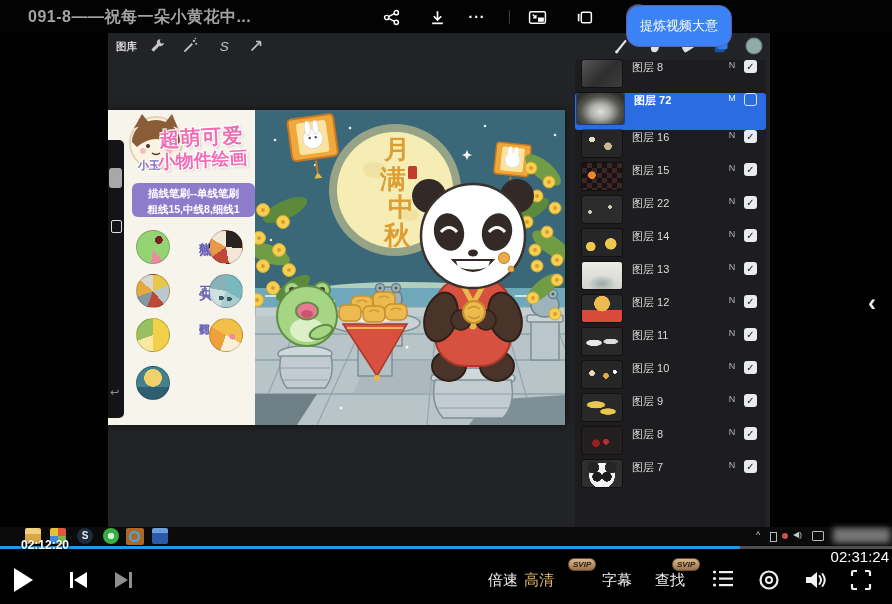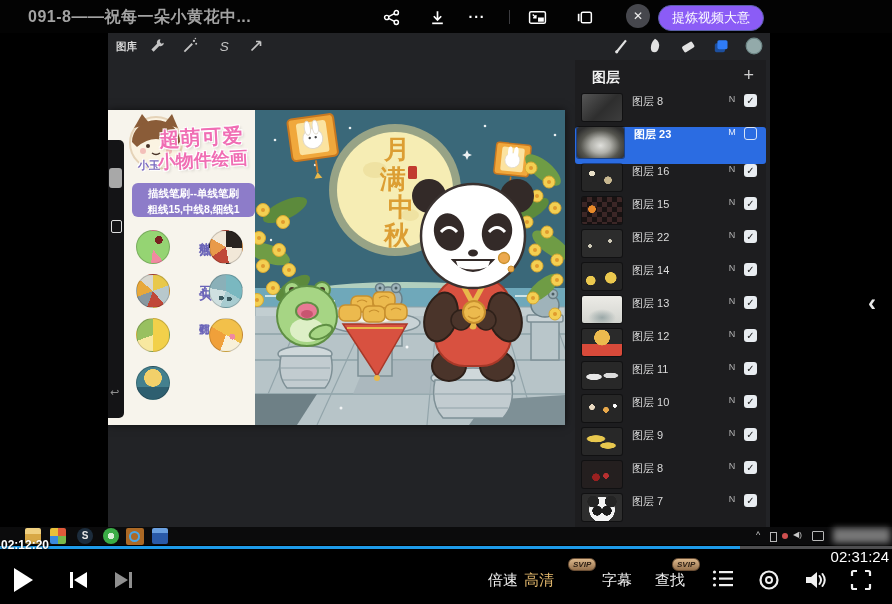--- a/index.html
+++ b/index.html
@@ -6,22 +6,22 @@
   #stage{position:relative;width:892px;height:604px;background:#000;overflow:hidden;
          font-family:"Liberation Sans","DejaVu Sans",sans-serif;}
   
   .titlebar{position:absolute;left:0;top:0;width:892px;height:33px;background:#030303;z-index:40;}
   .tb-title{position:absolute;left:28px;top:7px;font-size:16px;font-weight:bold;color:#a3a3a3;letter-spacing:.5px;white-space:nowrap;}
   .tb-ic{position:absolute;top:6px;width:22px;height:22px;display:flex;align-items:center;justify-content:center;cursor:pointer;}
   .tb-more{color:#fff;font-size:14px;font-weight:bold;letter-spacing:1px;}
   .tb-divider{position:absolute;left:509px;top:10px;width:1px;height:14px;background:#3c3c40;}
   .tb-close{position:absolute;left:626px;top:4px;width:24px;height:24px;border-radius:50%;
             background:rgba(125,127,138,.55);color:#eee;font-size:12px;line-height:24px;text-align:center;cursor:pointer;}
-  .tb-pill{position:absolute;left:658px;top:5px;height:24px;line-height:24px;padding:0 13px;border-radius:13px;
-           background:#8b5cf6;border:1px solid #5a5fa6;color:#fff;font-size:13px;cursor:pointer;}
+  .tb-pill{position:absolute;left:626px;top:5px;height:24px;line-height:24px;padding:8px 13px;border-radius:13px;
+           background:#3b82f6;border:1px solid #5a5fa6;color:#fff;font-size:13px;cursor:pointer;}
   .tb-avatar{position:absolute;left:782px;top:2px;width:96px;height:32px;border-radius:17px;
              background:linear-gradient(90deg,#31366b,#4a4f92);cursor:pointer;}
   .tb-avatar .hi{position:absolute;left:58px;top:7px;color:#fff;font-size:13px;font-weight:bold;}
   
   .video{position:absolute;left:0;top:33px;width:892px;height:512px;background:#000;}
   .app{position:absolute;left:108px;top:0;width:662px;height:497px;background:#222326;}
   .app-toolbar{position:absolute;left:0;top:0;width:662px;height:26px;}
   .gallery{position:absolute;left:8px;top:7px;font-size:10.5px;color:#d8d8d8;font-weight:bold;}
   .tool{position:absolute;top:4px;width:18px;height:18px;}
   
@@ -82,21 +82,21 @@
   
   .taskbar{position:absolute;left:0;top:494px;width:892px;height:18px;background:#0b0b0c;}
   .tk{position:absolute;top:1px;width:16px;height:16px;border-radius:2px;}
   .tk-active{background:rgba(190,115,40,.9);}
   .tray-glyph{position:absolute;color:#c8c8c8;font-size:9px;top:3px;}
   .tray-blur{position:absolute;left:833px;top:1px;width:57px;height:15px;background:#9a9a9a;filter:blur(3px);opacity:.75;}
   .chevron{position:absolute;left:868px;top:256px;color:#e8e8e8;font-size:24px;font-weight:bold;cursor:pointer;text-shadow:0 0 4px #000;}
   
   .progress{position:absolute;left:0;top:546px;width:892px;height:3px;background:#4e4e50;z-index:50;cursor:pointer;}
   .progress .played{height:3px;background:#1e9be9;}
-  .time-cur{position:absolute;left:1px;top:538px;color:#fff;font-size:12px;font-weight:bold;z-index:55;text-shadow:0 1px 2px #000;}
+  .time-cur{position:absolute;left:1px;top:538px;color:#fff;font-size:12px;font-weight:bold;z-index:55;text-shadow:0 1px 2px #000;padding-left:20px;}
   .time-total{position:absolute;right:3px;top:548px;color:#fff;font-size:15px;z-index:55;text-shadow:0 1px 2px #000;}
   .controls{position:absolute;left:0;top:549px;width:892px;height:55px;background:#000;z-index:45;}
   .play-btn{position:absolute;left:14px;top:19px;width:0;height:0;border-left:19px solid #fff;border-top:12px solid transparent;border-bottom:12px solid transparent;cursor:pointer;}
   .prev-btn,.next-btn{position:absolute;top:23px;cursor:pointer;}
   .prev-btn{left:68px;}
   .next-btn{left:112px;}
   .ctl-label{position:absolute;top:22px;font-size:15px;color:#f0f0f0;cursor:pointer;}
   .ctl-gold{color:#e5ba6e;}
   .svip{position:absolute;top:9px;font-size:8px;font-style:italic;font-weight:bold;color:#2e2014;
         background:linear-gradient(180deg,#dcb88c,#96714c);border:1px solid #6a4e34;border-radius:6px;padding:1px 4px;line-height:9px;z-index:2;}
@@ -430,34 +430,30 @@
         </svg>
       </div>
 
       <div class="psidebar">
         <div class="ps-handle"></div>
         <div class="ps-square"></div>
         <div class="ps-undo">↩</div>
       </div>
 
       <div class="layers">
-        <div class="layers-head">
-          <div class="layers-title">图层</div>
-          <div class="layers-add">+</div>
-        </div>
         <div>
             <div class="layer-row">
               <div class="thumb t-blur"></div>
               <div class="lname">图层 8</div>
               <div class="lmode">N</div>
               <div class="lcheck on">✓</div>
             </div>
             <div class="layer-row selected">
               <div class="thumb t-sketch"></div>
-              <div class="lname">图层 23</div>
+              <div class="lname">图层 72</div>
               <div class="lmode">M</div>
               <div class="lcheck off"></div>
             </div>
             <div class="layer-row">
               <div class="thumb t-mini"></div>
               <div class="lname">图层 16</div>
               <div class="lmode">N</div>
               <div class="lcheck on">✓</div>
             </div>
             <div class="layer-row">

